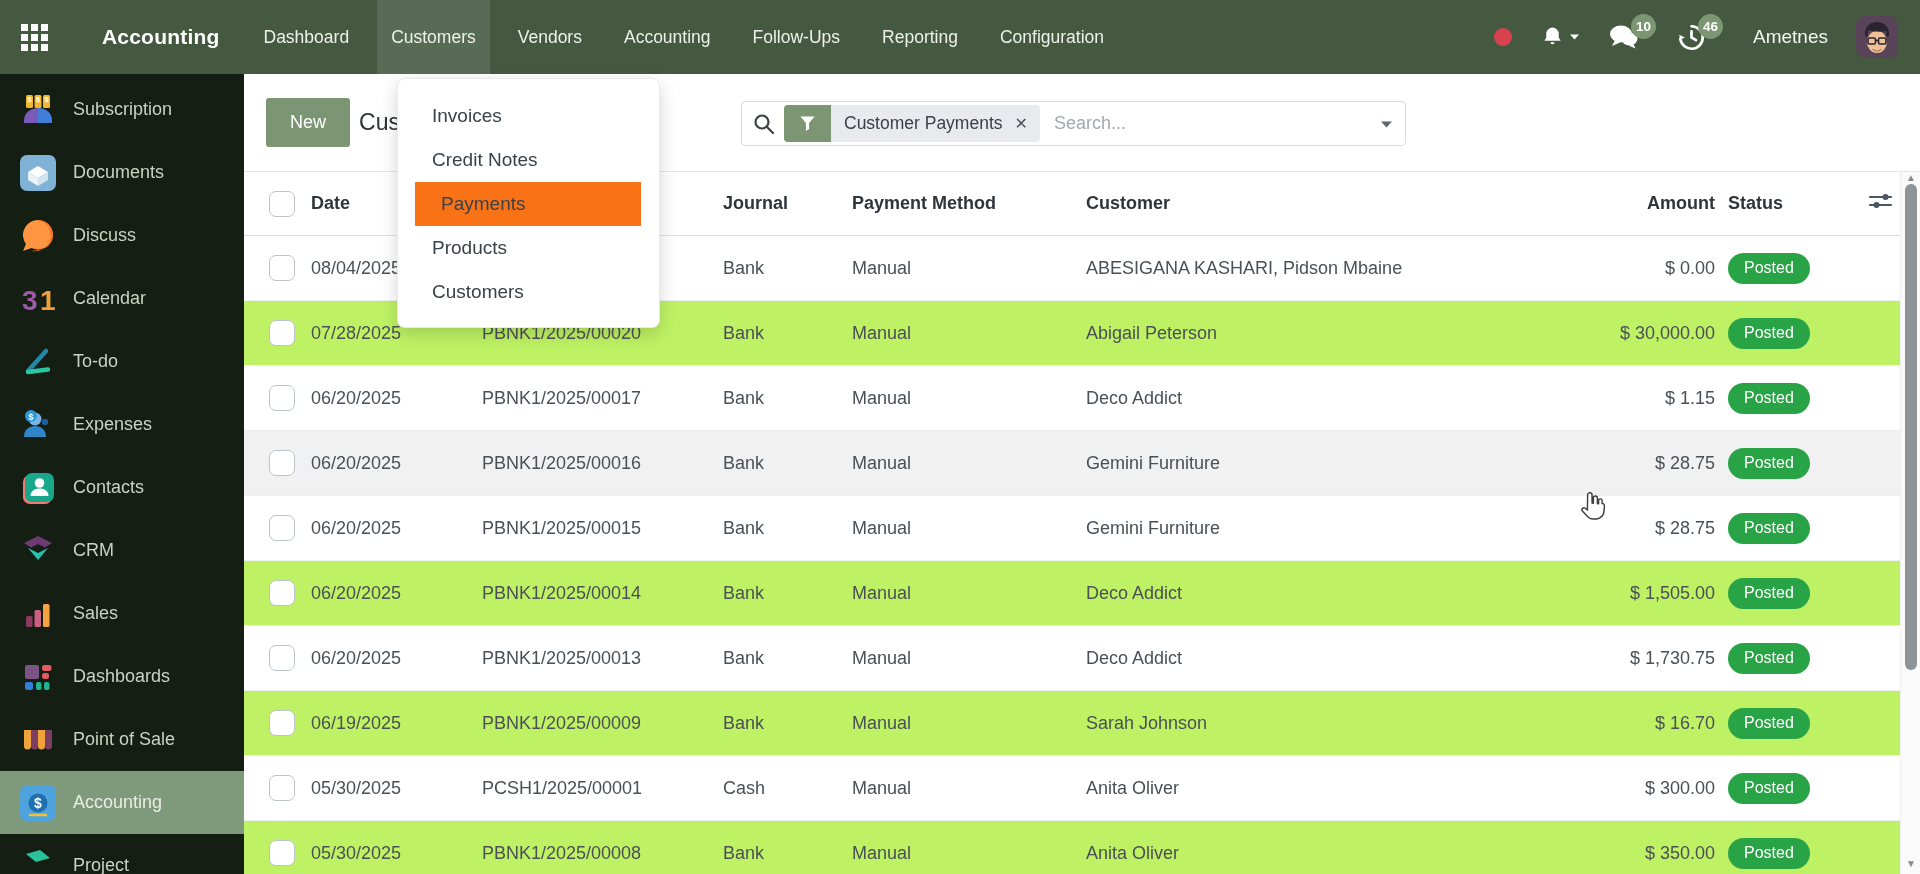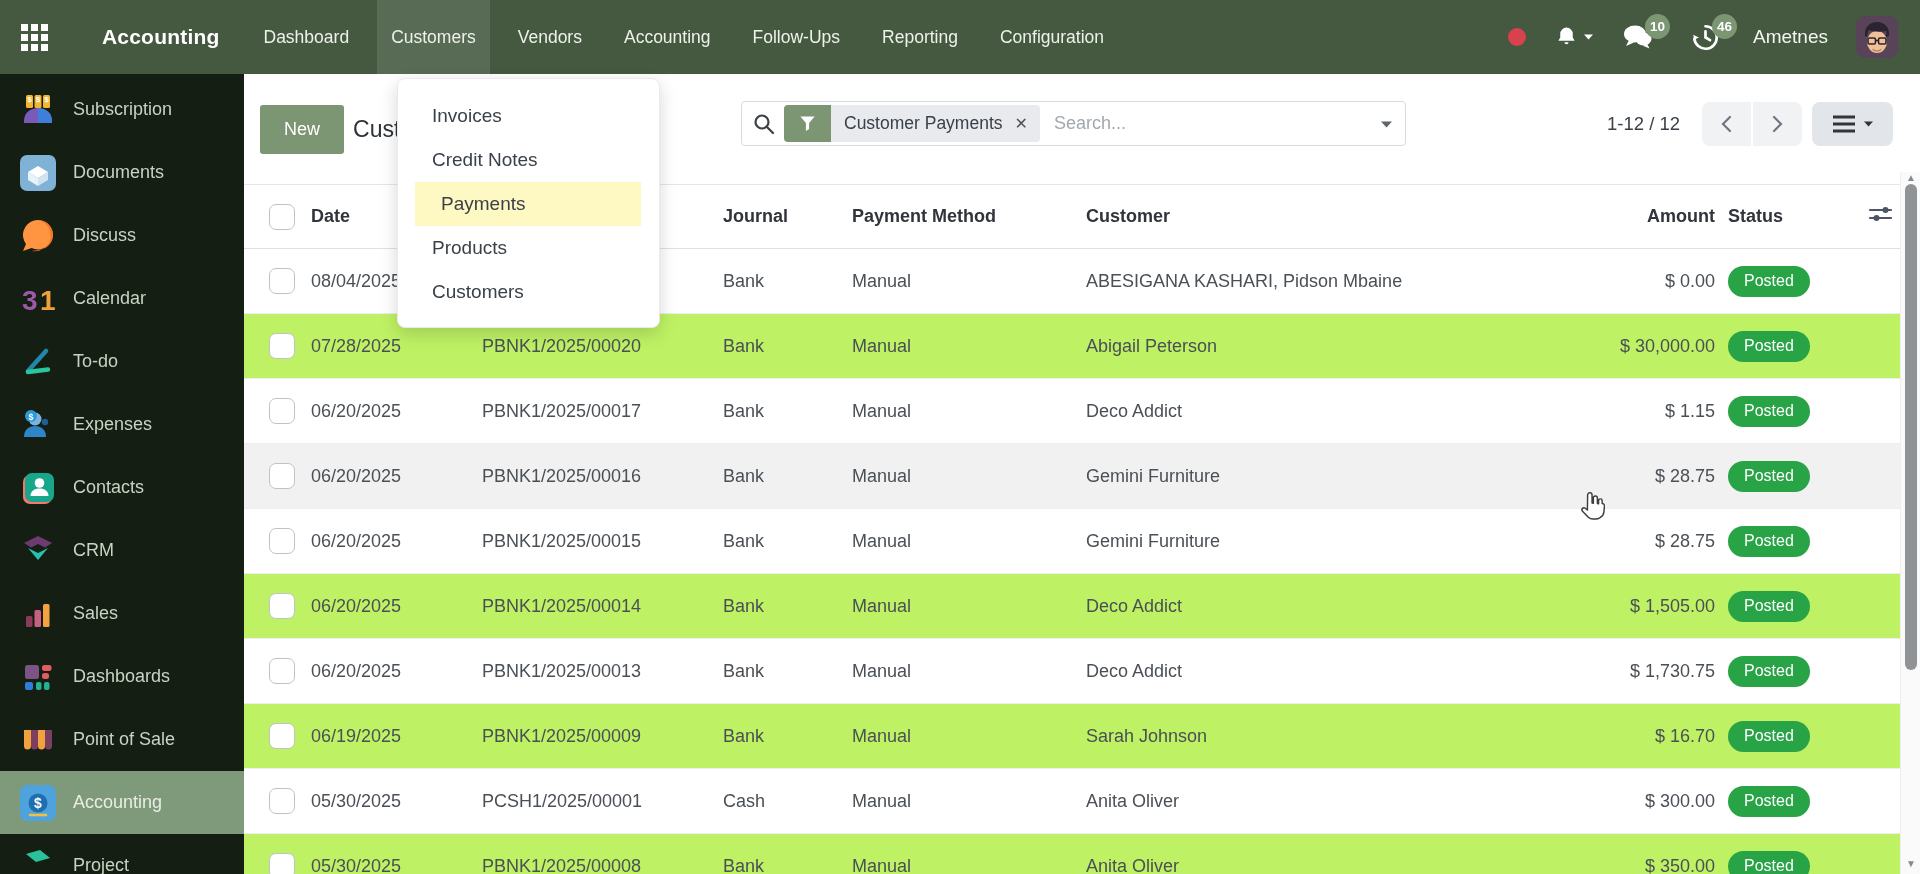--- a/index.html
+++ b/index.html
@@ -15,37 +15,37 @@
   .menu { display:flex; height:74px; align-items:stretch; gap:14px; }
   .menu-item { display:flex; align-items:center; padding:12px 14px; font-size:17.5px;
     color:#EDF1EA; cursor:pointer; white-space:nowrap; }
   .menu-item.active { background:rgba(255,255,255,.11); }
   .tb-right { margin-left:auto; display:flex; align-items:center; gap:28px; }
   .record-dot { width:18px; height:18px; border-radius:50%; background:#D9414E; }
   .icon-wrap { position:relative; display:flex; align-items:center; gap:4px; cursor:pointer; }
   .count-badge { position:absolute; top:-10px; right:-18px; min-width:25px; height:25px;
     border-radius:13px; background:#7C9674; color:#fff; font-size:13.5px; font-weight:700;
     display:flex; align-items:center; justify-content:center; padding:0 5px; }
-  .user-name { font-size:19px; color:#F2F5F0; margin-left:6px; cursor:pointer; }
+  .user-name { font-size:19px; color:#F2F5F0; margin-left:20px; cursor:pointer; }
   .avatar { width:42px; height:42px; border-radius:9px; overflow:hidden; cursor:pointer; }
 
   
   .layout { display:flex; height:800px; }
   .sidebar { width:244px; background:#141E12; padding-top:4px; flex-shrink:0; }
   .side-item { height:63px; display:flex; align-items:center; padding-left:19px;
     gap:17px; color:#C9D2C3; font-size:18px; cursor:pointer; white-space:nowrap; }
   .side-item.active { background:#7F997B; color:#E9EEE4; }
   .side-ico { width:37px; height:37px; flex-shrink:0; display:flex;
     align-items:center; justify-content:center; }
 
   .main { flex:1; position:relative; background:#fff; }
 
   
-  .control-row { position:relative; height:111px; border-bottom:1px solid #E3E6EA;
-    display:flex; align-items:center; padding-left:16px; }
+  .control-row { position:relative; height:98px; border-bottom:1px solid #E3E6EA;
+    display:flex; align-items:center; padding-left:22px; }
   .btn-new { background:#7C9674; border:none; color:#fff; font-size:18px;
     font-family:inherit; padding:0 24px; height:49px; border-radius:3px; cursor:pointer; }
   .page-title { font-size:23px; color:#2E3338; margin-left:9px; white-space:nowrap; }
   .search-box { position:absolute; left:497px; top:27px; width:665px; height:45px;
     border:1px solid #D7DBDF; border-radius:4px; display:flex; align-items:center;
     padding:0 12px 0 10px; background:#fff; }
   .chip { display:flex; align-items:center; background:#E8EAEE; border-radius:4px;
     overflow:hidden; margin-left:8px; height:37px; }
   .chip-funnel { width:47px; height:37px; background:#7C9674; display:flex;
     align-items:center; justify-content:center; }
@@ -81,21 +81,21 @@
   .cell-status { padding-left:13px; }
   .badge { display:inline-block; background:#28A346; color:#fff; font-size:16px;
     font-weight:400; padding:7px 16px 8px; border-radius:18px; line-height:1; }
 
   
   .dropdown { position:absolute; left:397px; top:78px; width:263px; background:#fff;
     border:1px solid #EAEAEA; border-radius:8px; padding:15px 0 13px;
     box-shadow:0 6px 18px rgba(0,0,0,.16); z-index:60; }
   .dd-item { height:44px; line-height:44px; font-size:19px; color:#3A4149;
     padding-left:34px; cursor:pointer; white-space:nowrap; }
-  .dd-item.active { background:#fef9c3; margin:0 18px 0 17px; padding-left:26px; }
+  .dd-item.active { background:#f97316; margin:0 18px 0 17px; padding-left:26px; }
 
   
   .scrollbar { position:absolute; top:98px; right:0; bottom:0; width:20px;
     background:#FAFAFA; border-left:1px solid #EFEFEF; z-index:30; }
   .sb-thumb { position:absolute; top:12px; left:4px; width:12px; height:486px;
     background:#8F9396; border-radius:6px; cursor:pointer; }
   .sb-arrow { position:absolute; left:4px; width:12px; color:#86898D; font-size:10px;
     line-height:10px; text-align:center; cursor:pointer; }
 
   .cursor { position:absolute; left:1578px; top:490px; z-index:99; pointer-events:none; }
@@ -339,45 +339,20 @@
           <span class="chip-x">✕</span>
         </div>
         <input class="search-input" placeholder="Search..." style="">
         <span class="search-caret">
           <svg width="13" height="9" viewBox="0 0 13 9">
               <path d="M1 1.5l5.5 6 5.5-6z" fill="#5F666D"></path>
             </svg>
         </span>
       </div>
 
-      <div class="pager-cluster">
-        <span class="pager-text">1-12 / 12</span>
-        <button class="nav-btn nav-prev">
-          <svg width="15" height="18" viewBox="0 0 15 18">
-            <path d="M11 2L4 9l7 7" fill="none" stroke="#6F7680" stroke-width="2.2" stroke-linecap="round"></path>
-          </svg>
-        </button>
-        <button class="nav-btn nav-next">
-          <svg width="15" height="18" viewBox="0 0 15 18">
-            <path d="M4 2l7 7-7 7" fill="none" stroke="#6F7680" stroke-width="2.2" stroke-linecap="round"></path>
-          </svg>
-        </button>
-        <button class="view-toggle">
-          <svg width="24" height="20" viewBox="0 0 24 20">
-            <g stroke="#30353B" stroke-width="3">
-                <path d="M1 3h22"></path>
-                <path d="M1 10h22"></path>
-                <path d="M1 17h22"></path>
-              </g>
-          </svg>
-          <svg width="11" height="8" viewBox="0 0 11 8">
-            <path d="M1 1.5l4.5 5 4.5-5z" fill="#30353B"></path>
-          </svg>
-        </button>
-      </div>
     </div>
 
     <div class="table" id="table">
         <div class="tr head">
           <span class="cb"></span>
           <span>Date</span>
           <span>Number</span>
           <span>Journal</span>
           <span>Payment Method</span>
           <span>Customer</span>

